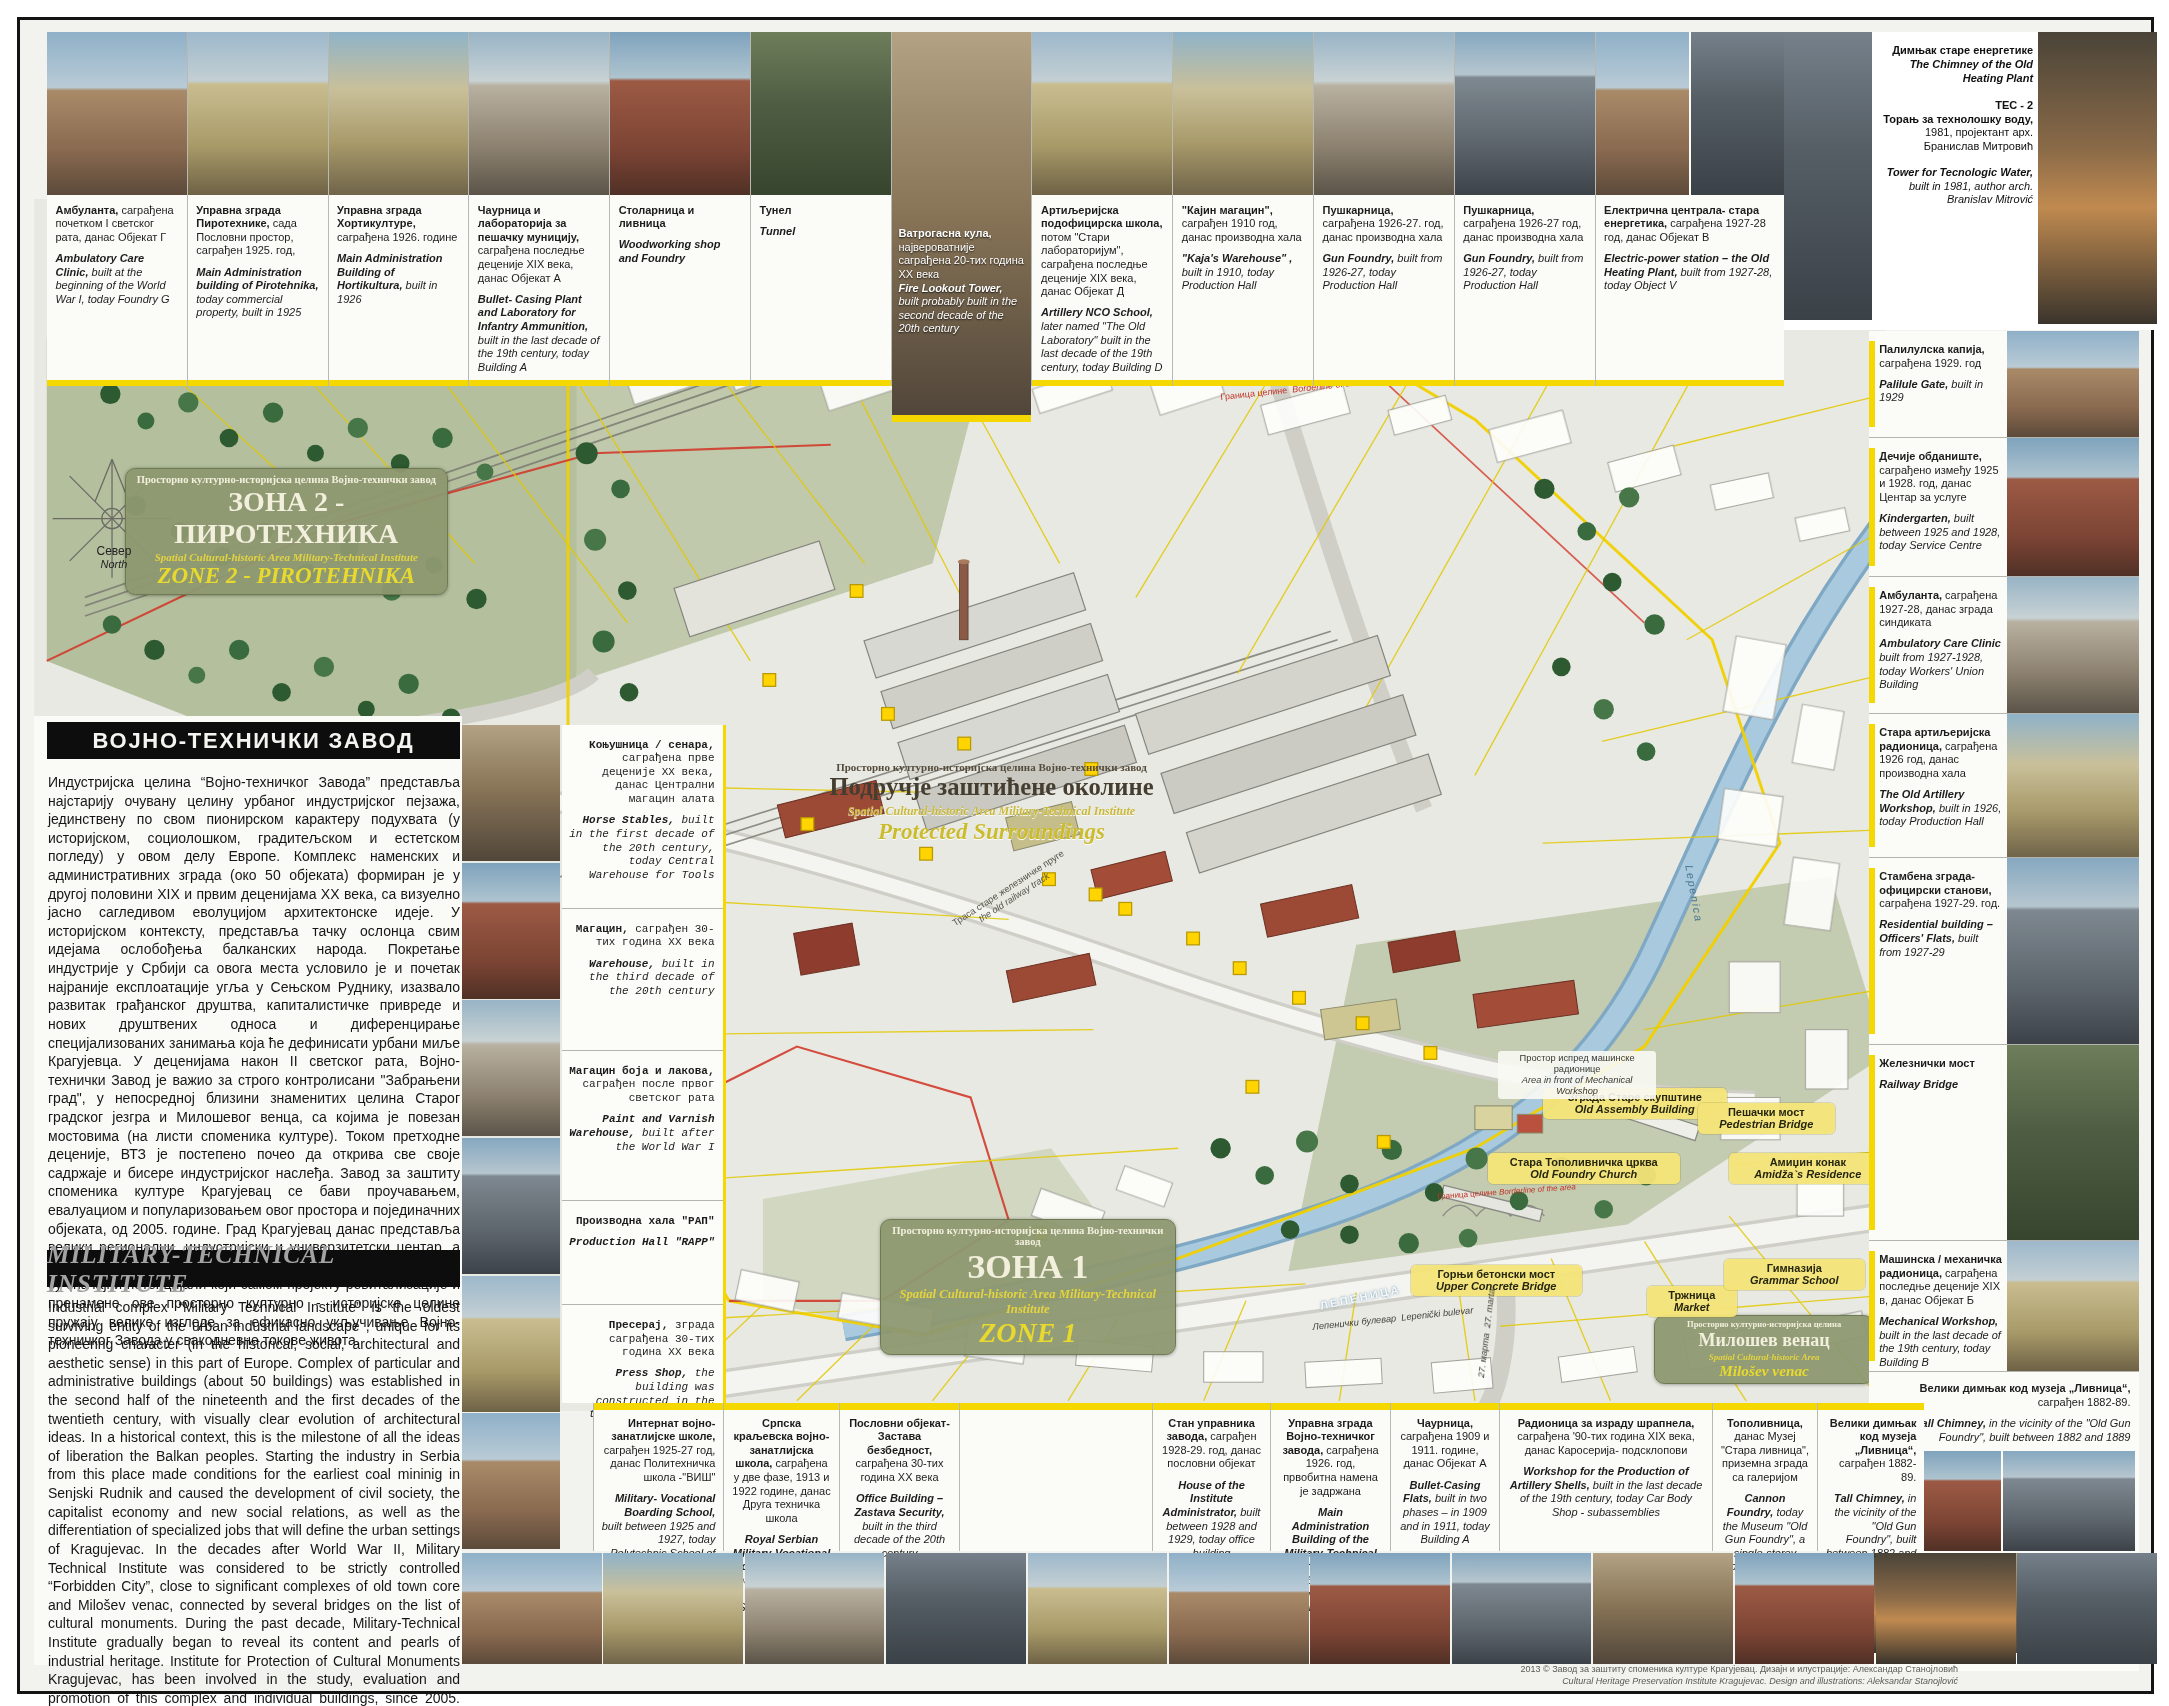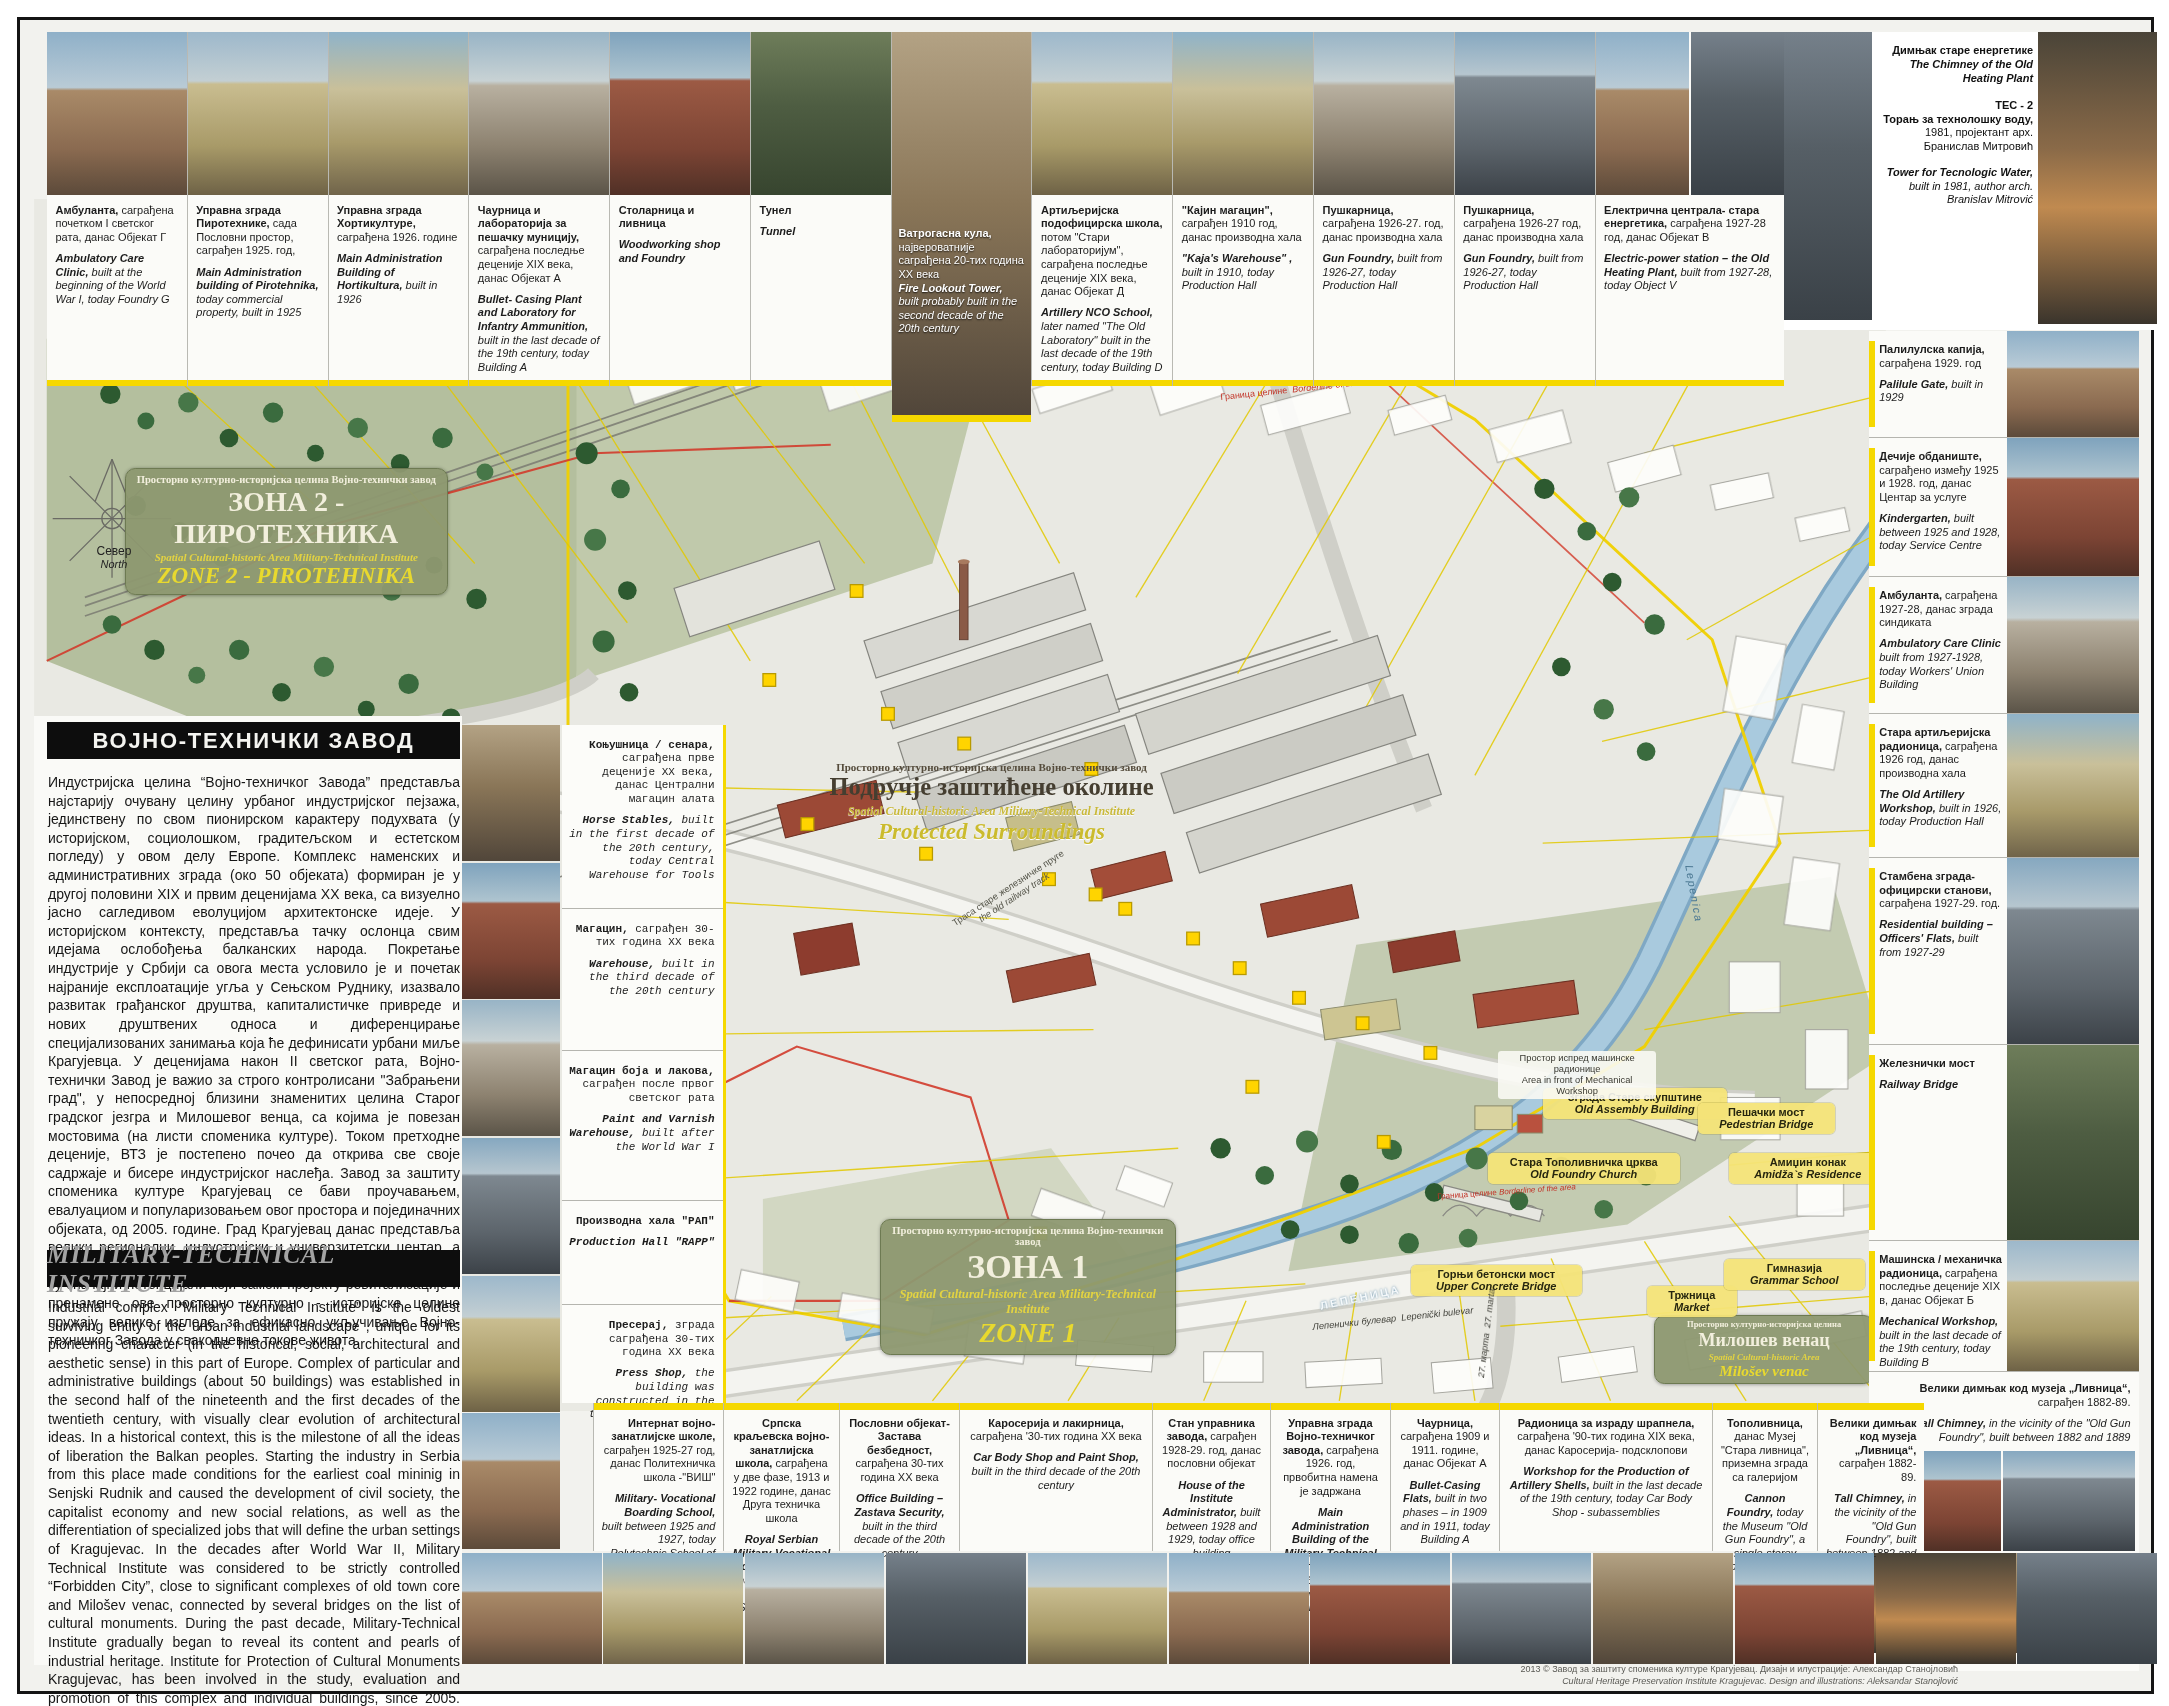--- a/index.html
+++ b/index.html
@@ -548,22 +548,20 @@
       <div class="cap"><span class="sb">Српска краљевска војно-занатлијска школа,</span><span> саграђена у две фазе, 1913 и 1922 године, данас Друга техничка школа</span>
         <div class="en"><span class="eb">Royal Serbian Military-Vocational School,</span><span class="er"> built in two phases, in 1913 and in 1922, today Second Technical School</span></div></div>
     </div>
     <div class="bcell" style="width:119px">
       <div class="ybar"></div>
       <div class="cap"><span class="sb">Пословни објекат- Застава безбедност,</span><span> саграђена 30-тих година XX века</span>
         <div class="en"><span class="eb">Office Building – Zastava Security,</span><span class="er"> built in the third decade of the 20th century</span></div></div>
     </div>
     <div class="bcell" style="width:192px">
       <div class="ybar"></div>
-      <div class="cap"><span class="sb">Каросерија и лакирница,</span><span> саграђена '30-тих година XX века</span>
-        <div class="en"><span class="eb">Car Body Shop and Paint Shop,</span><span class="er"> built in the third decade of the 20th century</span></div></div>
     </div>
     <div class="bcell" style="width:117px">
       <div class="ybar"></div>
       <div class="cap"><span class="sb">Стан управника завода,</span><span> саграђен 1928-29. год, данас пословни објекат</span>
         <div class="en"><span class="eb">House of the Institute Administrator,</span><span class="er"> built between 1928 and 1929, today office building</span></div></div>
     </div>
     <div class="bcell" style="width:119px">
       <div class="ybar"></div>
       <div class="cap"><span class="sb">Управна зграда Војно-техничког завода,</span><span> саграђена 1926. год, првобитна намена је задржана</span>
         <div class="en"><span class="eb">Main Administration Building of the Military-Technical Institute,</span><span class="er"> built in 1926, the original purpose of the building is kept</span></div></div>
@@ -656,21 +654,21 @@
   <div class="mlabel" style="left:1724px;top:1259px;width:127px">
     <div class="l1">Гимназија</div>
     <div class="l2">Grammar School</div>
   </div>
   <div class="mlabel" style="left:1411px;top:1265px;width:157px">
     <div class="l1">Горњи бетонски мост</div>
     <div class="l2">Upper Concrete Bridge</div>
   </div>
   <div class="wlabel" style="left:1498px;top:1051px;width:148px">
     <div>Простор испред машинске радионице</div>
-    <div style="">Area in front of Mechanical Workshop</div>
+    <div style="font-style:italic">Area in front of Mechanical Workshop</div>
   </div>
   <div class="wlabel rot" style="left:920px;top:937px;width:191px;background:none;color:#55554a;transform:rotate(-33deg)">
     <div>Траса старе железничке пруге</div>
     <div style="font-style:italic">the old railway track</div>
   </div>
 
   <div class="redtxt rot" style="left:127px;top:366px;transform:rotate(-28deg)">
     <span>Граница целине</span>&nbsp;&nbsp;<span style="font-style:italic">Borderline of the area</span>
   </div>
   <div class="redtxt rot" style="left:1220px;top:392px;transform:rotate(-6deg)">

